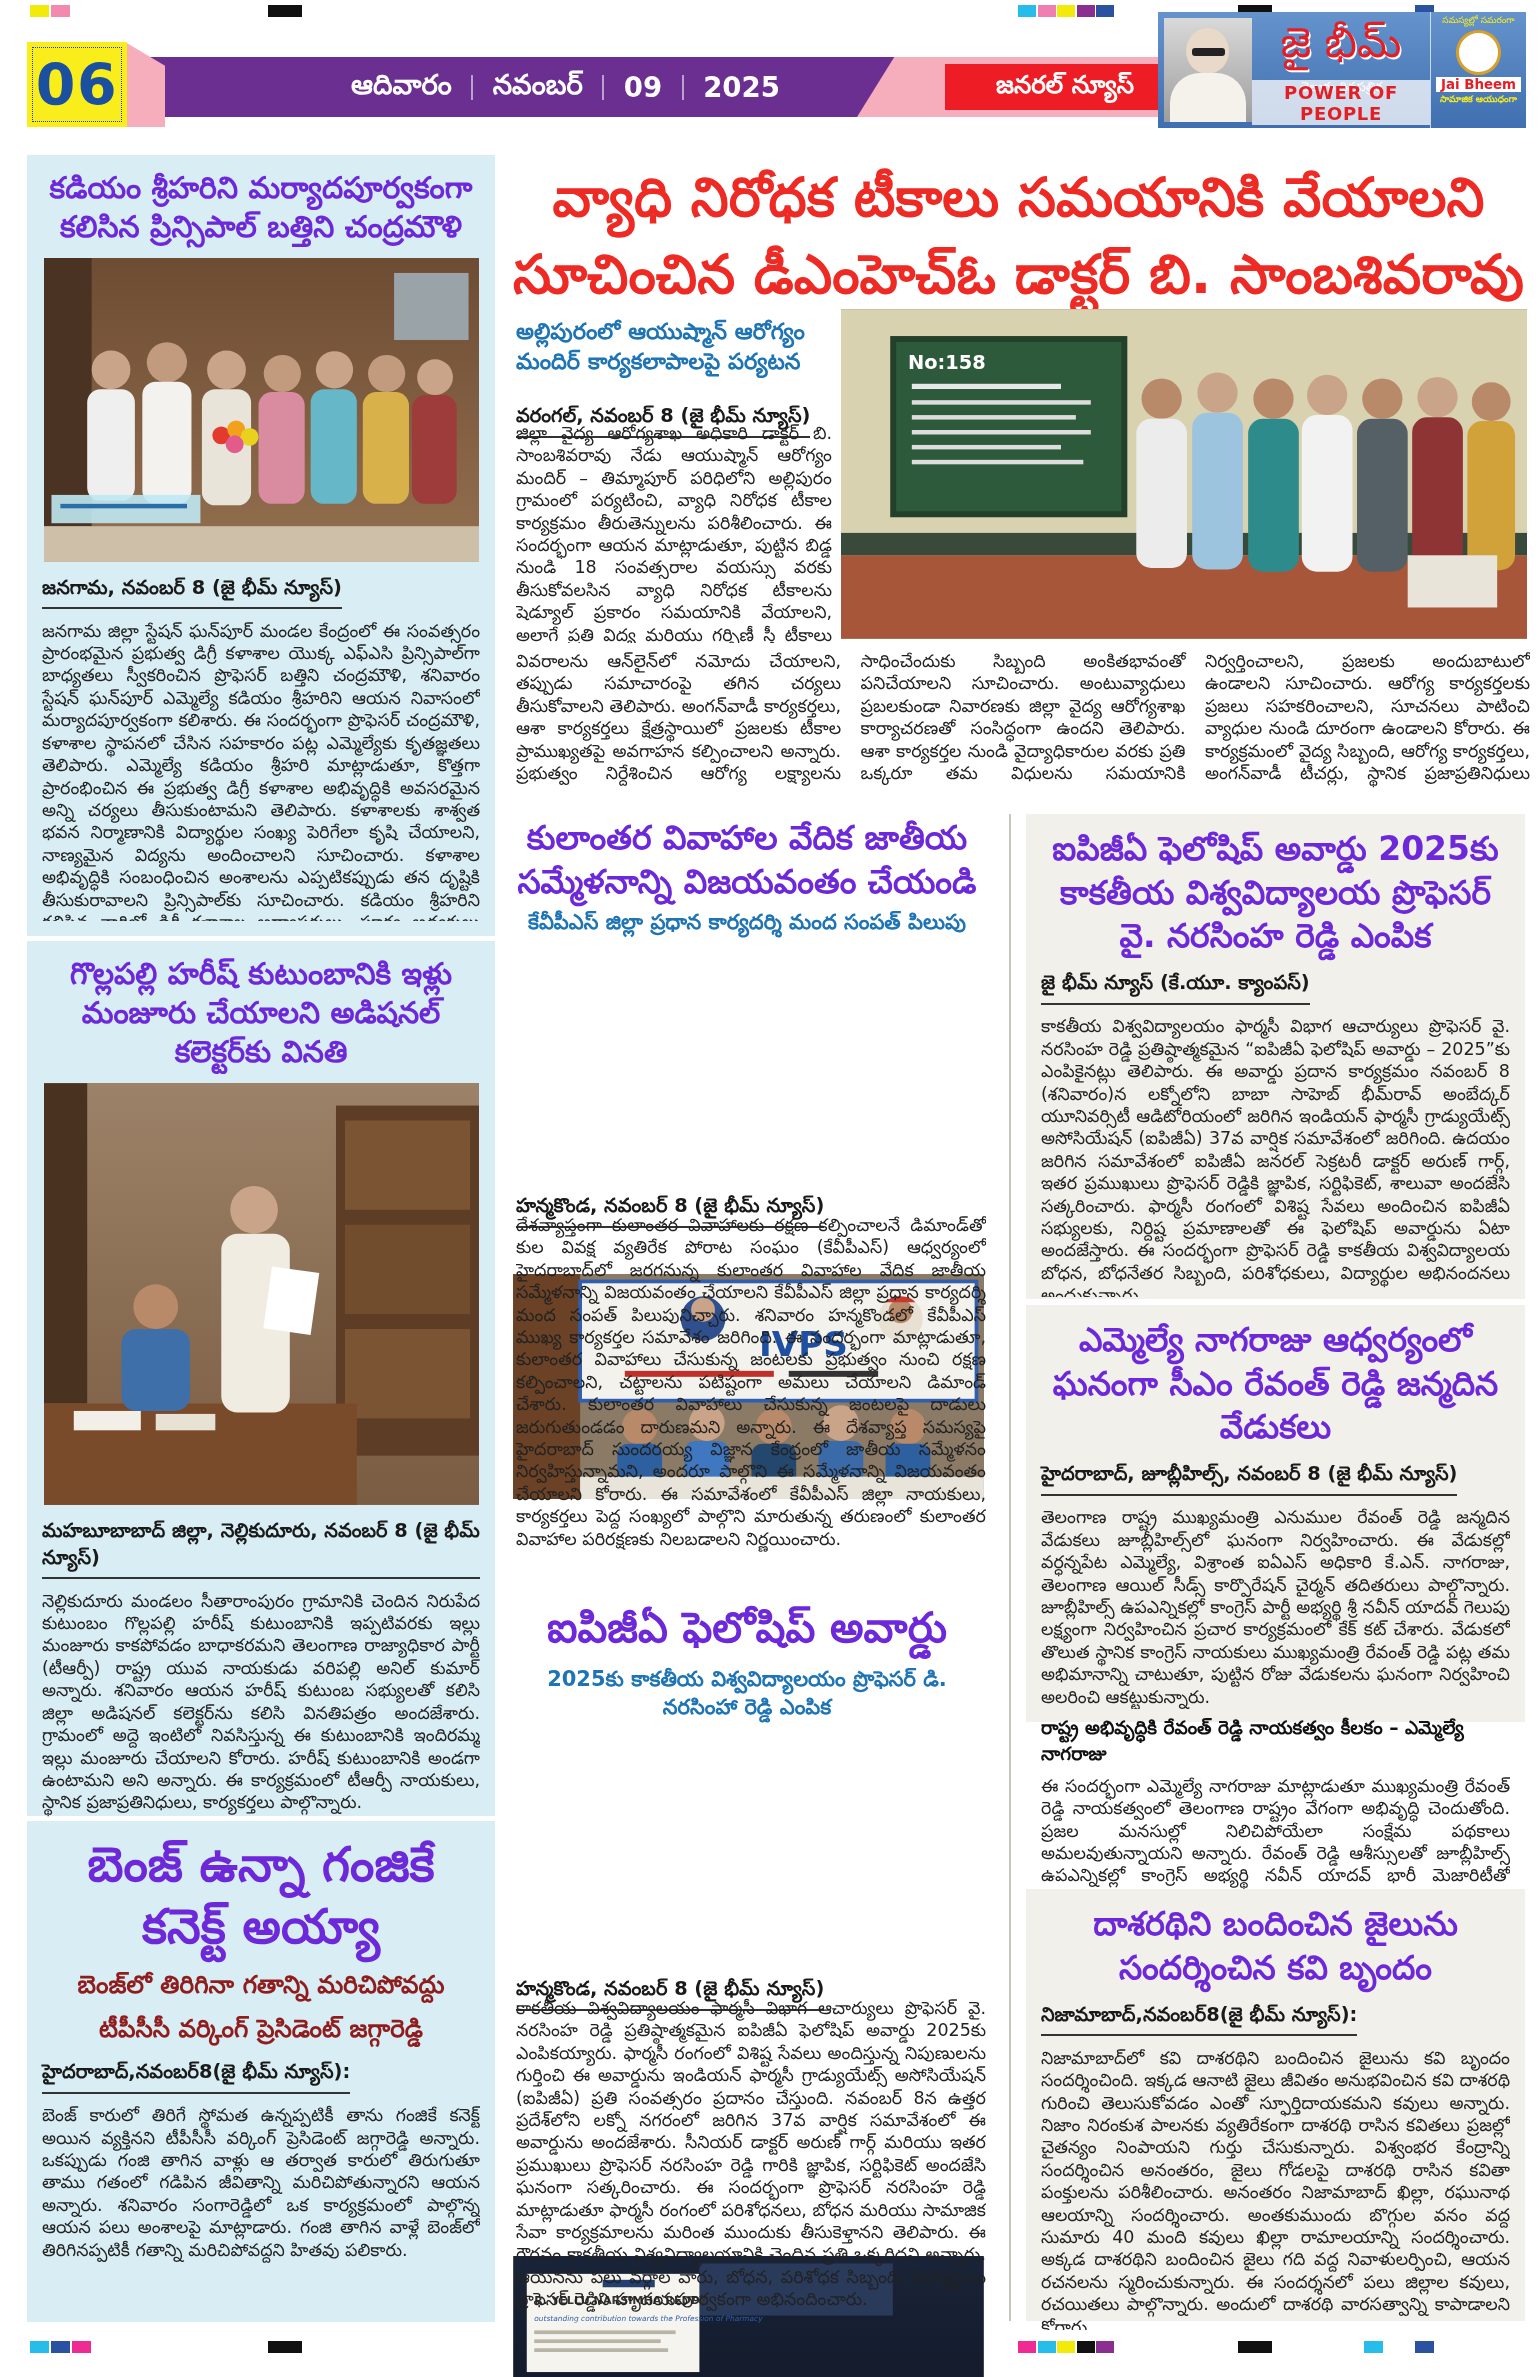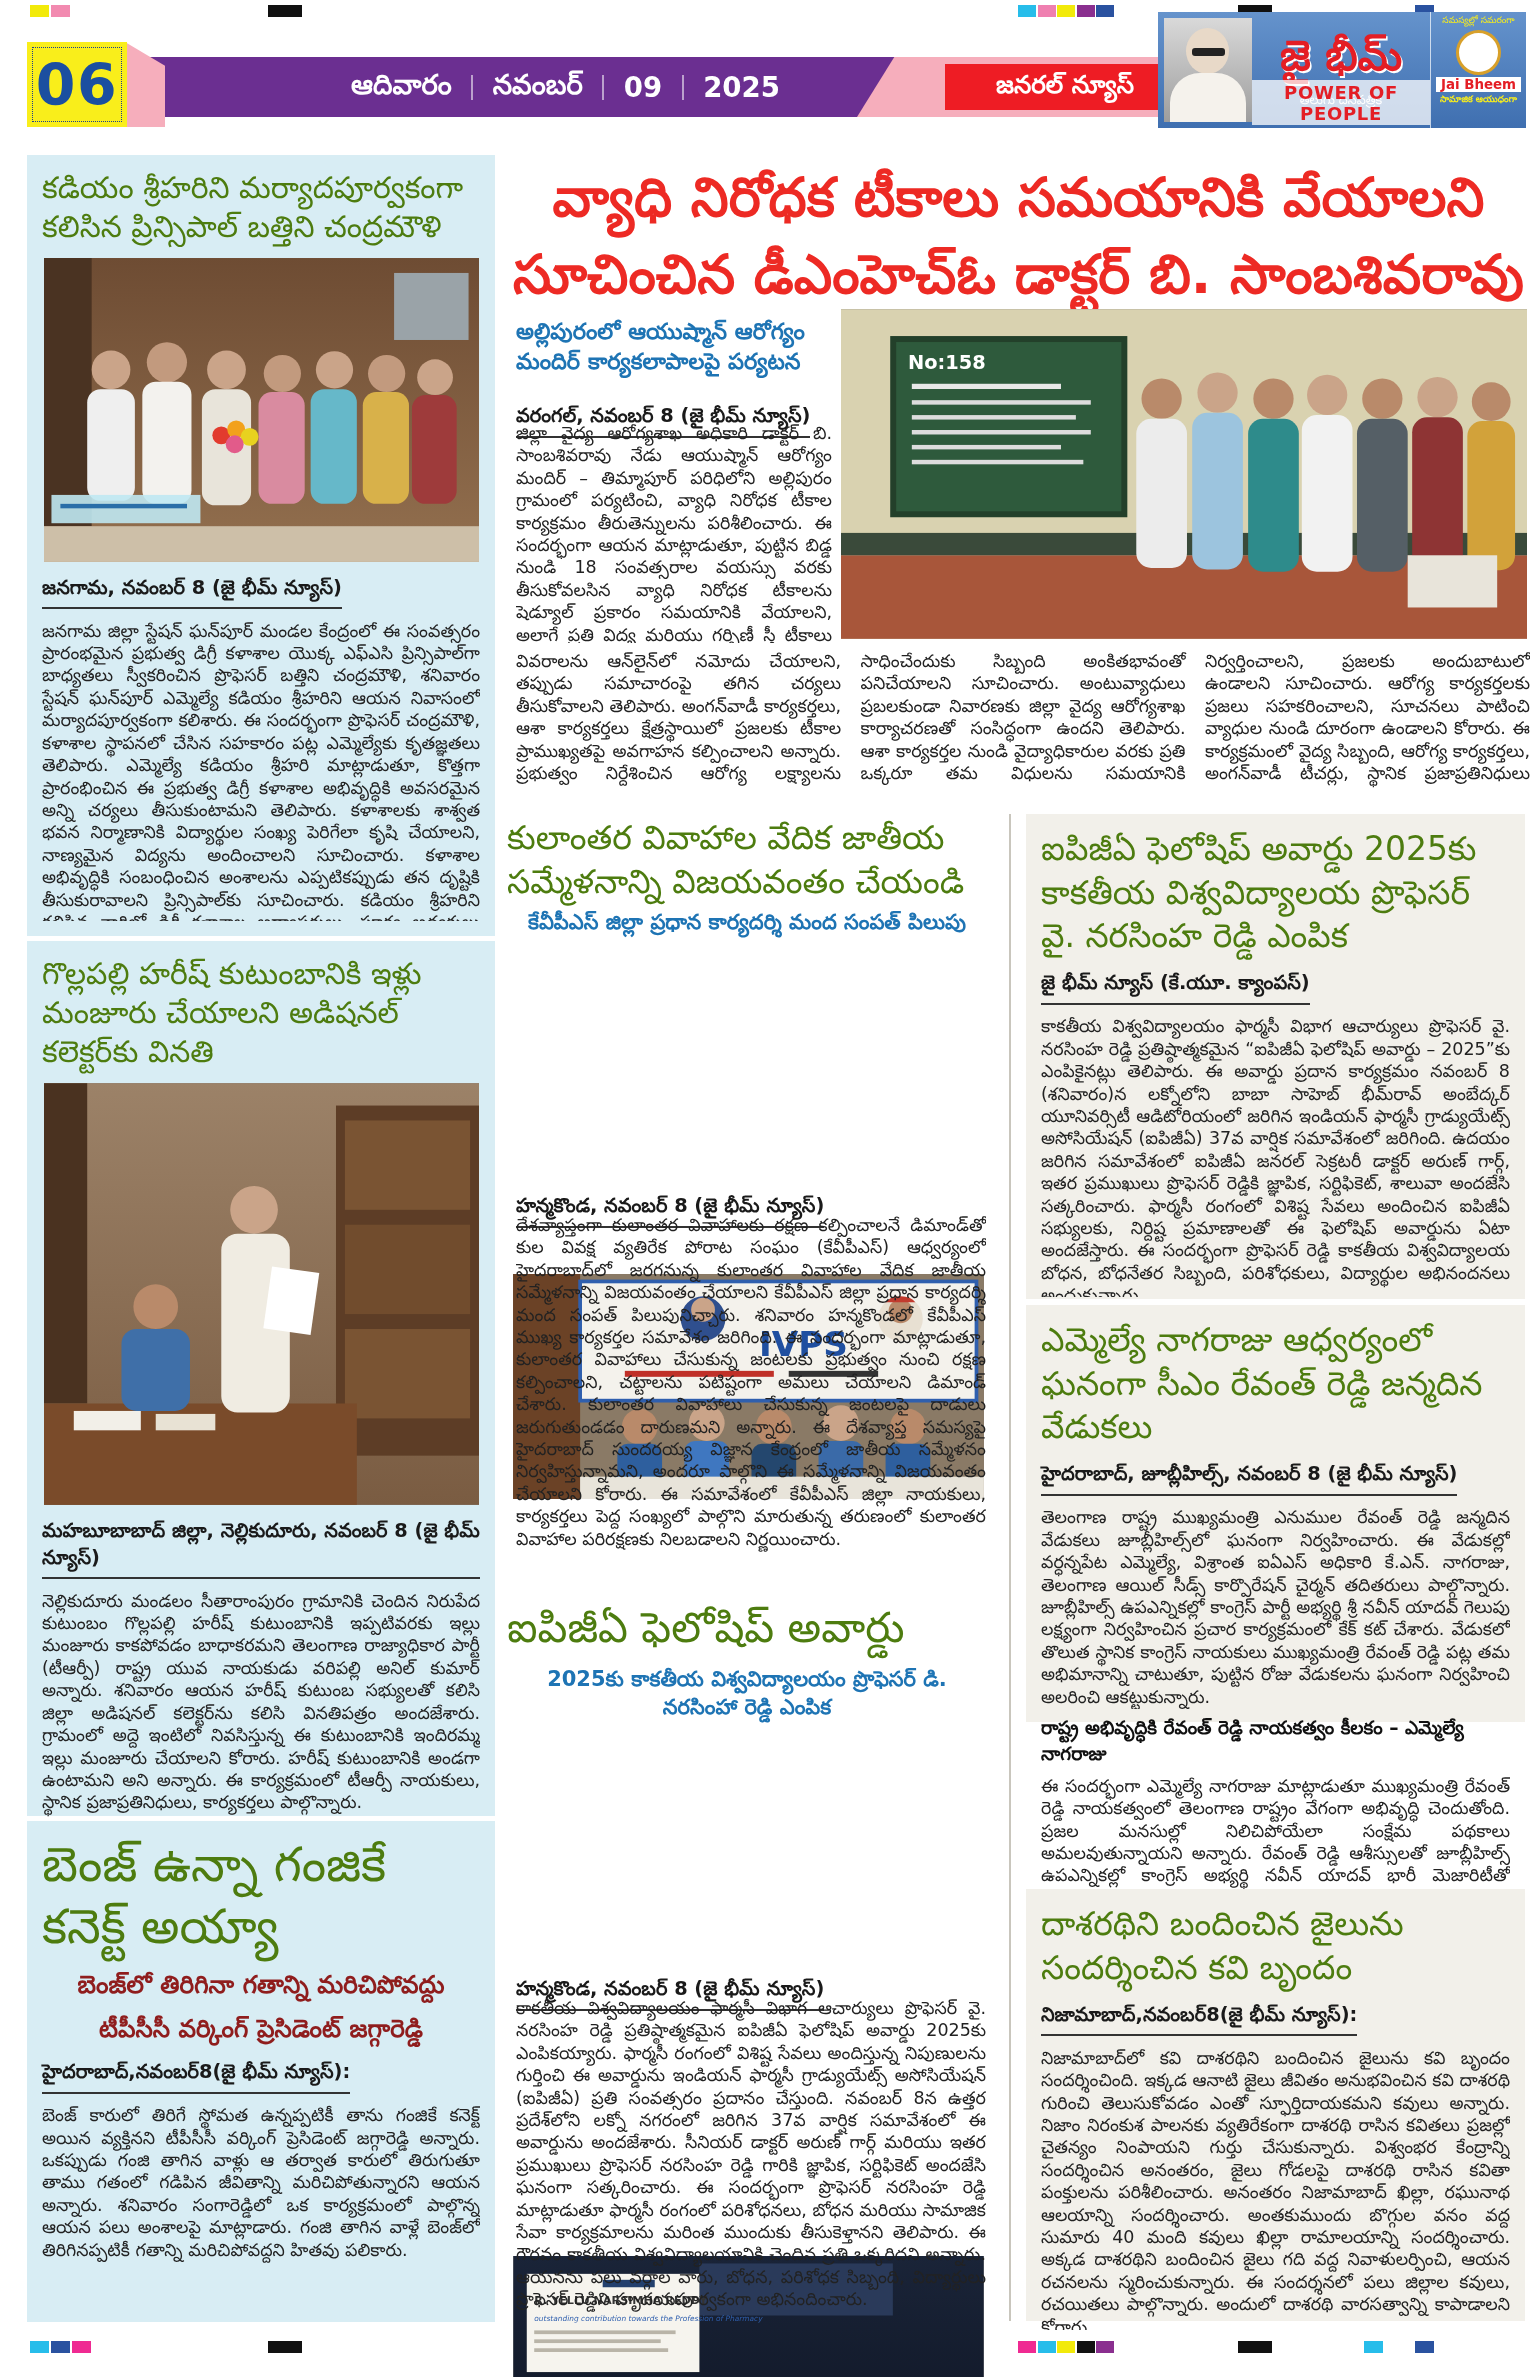--- a/index.html
+++ b/index.html
@@ -24,34 +24,34 @@
   .badge-red{left:945px;top:64px;width:240px;height:46px;background:#ee1c24;z-index:3;
         display:flex;align-items:center;justify-content:center;color:#fff;font-size:24.6px;font-weight:bold;}
   .logo-box{left:1158px;top:12px;width:368px;height:116px;background:linear-gradient(#6593cc,#3f6fb0);z-index:4;
         display:flex;}
   .logo-portrait{position:relative;width:88px;height:104px;margin:6px 0 6px 6px;
         background:linear-gradient(#d9d9d9,#9d9d9d);overflow:hidden;}
   .lp-head{position:absolute;left:22.4px;top:10.4px;width:43px;height:46px;border-radius:50%;background:#e8d9c8;}
   .lp-glass{position:absolute;left:28px;top:30px;width:33px;height:7.5px;background:#222;border-radius:3px;}
   .lp-body{position:absolute;left:6px;top:55px;width:76px;height:52px;border-radius:30px 30px 0 0;background:#f5f2ec;}
   .logo-mid{flex:1;position:relative;text-align:center;}
-  .logo-title{margin-top:19px;font-size:42px;font-weight:bold;color:#e41e25;text-shadow:1.5px 1.5px 0 #ffffff;}
+  .logo-title{margin-top:6px;font-size:42px;font-weight:normal;color:#e41e25;text-shadow:1.5px 1.5px 0 #ffffff;}
   .logo-sub{font-size:12.7px;color:#ffffff;margin-top:1.5px;}
   .logo-power{position:absolute;left:0;right:0;bottom:3px;font-size:18px;font-weight:bold;color:#e41e25;
         background:rgba(255,255,255,.75);padding:1.5px 0;letter-spacing:0.7px;}
   .logo-right{width:95px;border-left:1.5px solid rgba(255,255,255,.7);position:relative;text-align:center;}
   .logo-yel{font-size:9px;color:#f9ee1b;margin-top:3px;}
   .logo-circle{width:39px;height:39px;border-radius:50%;background:#ffffff;border:3px solid #d8a02a;margin:3px auto 0;}
   .logo-tv{font-size:13.4px;font-weight:bold;color:#e41e25;background:#fff;display:inline-block;padding:0 4.5px;margin-top:2.2px;}
   .logo-yel2{font-size:9px;color:#f9ee1b;margin-top:2.2px;font-weight:bold;}
   
   .art{position:absolute;box-sizing:border-box;padding:13.4px 15px;}
   .bg-blue{background:#d8edf4;}
   .bg-gray{background:#f2f0ea;}
-  .hl{font-weight:normal;color:#4d7c0f;text-align:left;line-height:1.3;}
+  .hl{font-weight:bold;color:#6d28d9;text-align:center;line-height:1.3;}
   .hl-40{font-size:30px;}
   .hl-46{font-size:33px;line-height:1.32;}
   .hl-56{font-size:42px;}
   .hl-big{font-size:48px;line-height:1.28;}
   .hl-red{color:#ed2a24;font-size:54px;line-height:1.42;font-weight:bold;text-align:center;}
   .sub-blue{color:#1e74b4;font-weight:bold;text-align:center;font-size:21.6px;line-height:1.35;margin-top:9px;}
   .sub-maroon{color:#8f1d1d;font-weight:bold;text-align:center;font-size:24.6px;line-height:1.4;margin-top:10.4px;}
   .dateline{font-weight:bold;font-size:19.4px;margin-top:13.4px;}
   .dateline span{display:inline-block;border-bottom:2.2px solid #333;padding-bottom:4.5px;}
   .body-txt{font-size:17.5px;line-height:22.4px;text-align:justify;color:#222;margin-top:10.4px;overflow:hidden;}

